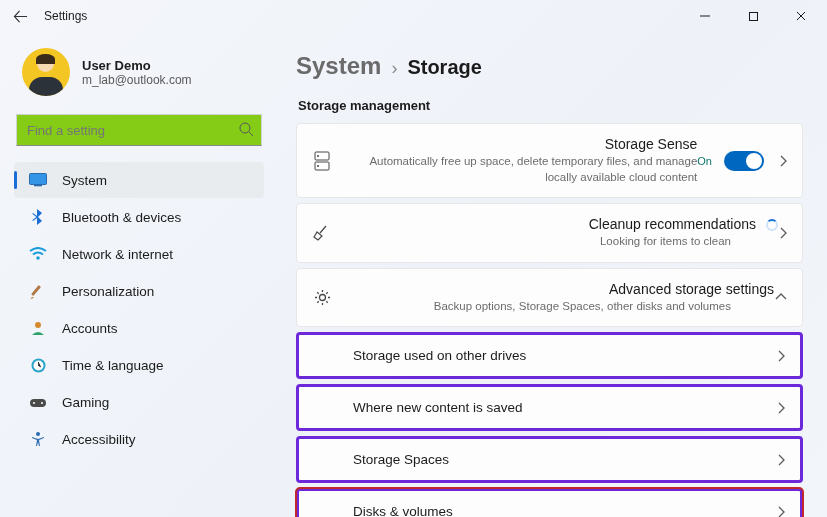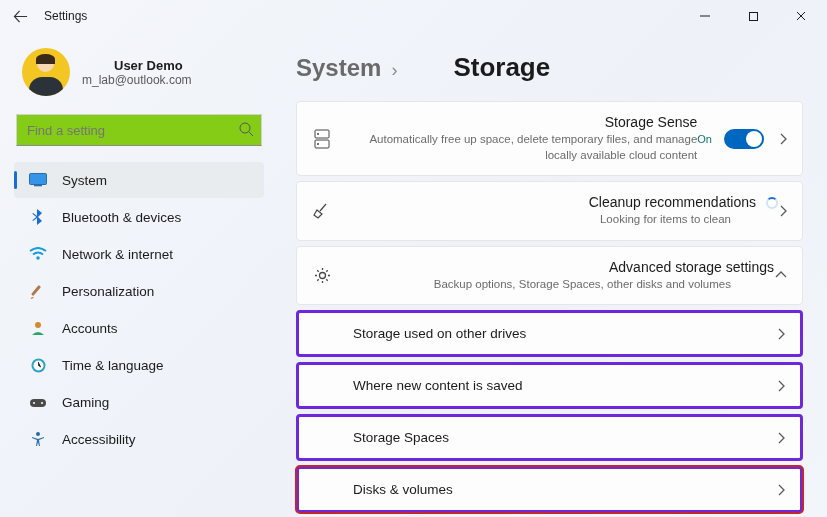--- a/index.html
+++ b/index.html
@@ -9,35 +9,35 @@
   .ttl { margin-left: 12px; font-size: 12px; color: #1b1b1b; }
   .winctrls { margin-left: auto; display: flex; gap: 12px; }
   .winbtn { width: 36px; height: 28px; display: flex; align-items: center; justify-content: center; color: #1b1b1b; }
   .page { display: flex; height: calc(100% - 32px); }
   .sidebar { width: 276px; padding: 6px 12px 0 14px; display: flex; flex-direction: column; }
   .profile { display: flex; align-items: center; gap: 12px; padding: 10px 4px 18px 8px; }
   .avatar { width: 48px; height: 48px; border-radius: 50%; background: #f3c624; position: relative; overflow: hidden; }
   .avatar::before { content:""; position:absolute; top:7px; left:15px; width:17px; height:17px; border-radius:50%; background:#f6d9b0; }
   .avatar::after { content:""; position:absolute; top:6px; left:14px; width:19px; height:10px; border-radius:50% 50% 0 0; background:#3a2a1a; }
   .avatar .body { position:absolute; bottom:-3px; left:7px; width:34px; height:22px; border-radius:13px 13px 0 0; background:#2c3239; }
-  .uname { font-size: 13px; font-weight: 600; margin-left: 32px; }
+  .uname { font-size: 13px; font-weight: 600; }
   .uemail { font-size: 12px; color: #5a5a5a; }
   .search { position: relative; margin: 0 2px 16px 2px; }
   .search input { width: 100%; height: 32px; border: 1px solid #d0d0d0; border-bottom: 1.5px solid #8a8a8a; background: #84cc16; padding: 0 34px 0 10px; font-size: 13px; outline: none; }
   .search .sicon { position: absolute; right: 8px; top: 7px; color: #555; }
   .nav { display: flex; flex-direction: column; gap: 1px; }
   .nav-item { display: flex; align-items: center; height: 36px; padding: 0 10px 0 14px; border-radius: 4px; font-size: 13.5px; color: #1b1b1b; position: relative; }
   .nav-item.active { background: #e8ecef; }
   .nav-item.active::before { content:""; position:absolute; left:0; top:9px; bottom:9px; width:3px; border-radius:2px; background:#1a6fd6; }
   .nav-item .nicon { width: 20px; height: 20px; margin-right: 14px; display:flex; align-items:center; justify-content:center; }
   .main { flex: 1; padding: 20px 24px 0 20px; overflow: hidden; }
   .breadcrumb { display: flex; align-items: baseline; gap: 10px; margin-bottom: 18px; }
   .bc-parent { font-size: 24px; font-weight: 600; color: #6a6a6a; }
   .bc-sep { font-size: 18px; color: #8a8a8a; }
-  .bc-cur { font-size: 26px; font-weight: 600; margin-left: 46px; }
+  .bc-cur { font-size: 20px; font-weight: 600; }
   .section-label { font-size: 13px; font-weight: 600; margin: 6px 0 10px 2px; }
   .cards { display: flex; flex-direction: column; gap: 5px; }
   .card { background: #fdfdfd; border: 1px solid #e6e6e6; border-radius: 4px; display: flex; align-items: center; padding: 12px 14px; min-height: 58px; }
   .card .cicon { width: 22px; display: flex; align-items: center; justify-content: center; color: #474747; margin-right: 18px; }
   .card .ctext { flex: 1; text-align: right; }
   .ctitle { font-size: 14px; color: #1b1b1b; }
   .csub { font-size: 11.5px; color: #6c6c6c; margin-top: 2px; line-height: 1.35; max-width: 380px; }
   .state { font-size: 11px; color: #0f766e; margin-right: 12px; }
   .toggle { width: 40px; height: 20px; border-radius: 10px; background: #0067c0; position: relative; margin-right: 14px; }
   .toggle::after { content:""; position:absolute; right:2px; top:2px; width:16px; height:16px; border-radius:50%; background:#fff; }
@@ -173,20 +173,21 @@
       </div>
     </div>
   </div>
 
   <div class="main">
     <div class="breadcrumb">
       <span class="bc-parent">System</span>
       <span class="bc-sep">›</span>
       <span class="bc-cur">Storage</span>
     </div>
+    <div class="section-label">Storage management</div>
 
     <div class="cards">
       <div class="card">
         <span class="cicon">
             <svg width="18" height="20" viewBox="0 0 18 20">
               <rect x="2" y="1" width="14" height="8" rx="1" fill="none" stroke="currentColor"></rect>
               <rect x="2" y="11" width="14" height="8" rx="1" fill="none" stroke="currentColor"></rect>
               <circle cx="5" cy="5" r="1" fill="currentColor"></circle>
               <circle cx="5" cy="15" r="1" fill="currentColor"></circle>
             </svg>

